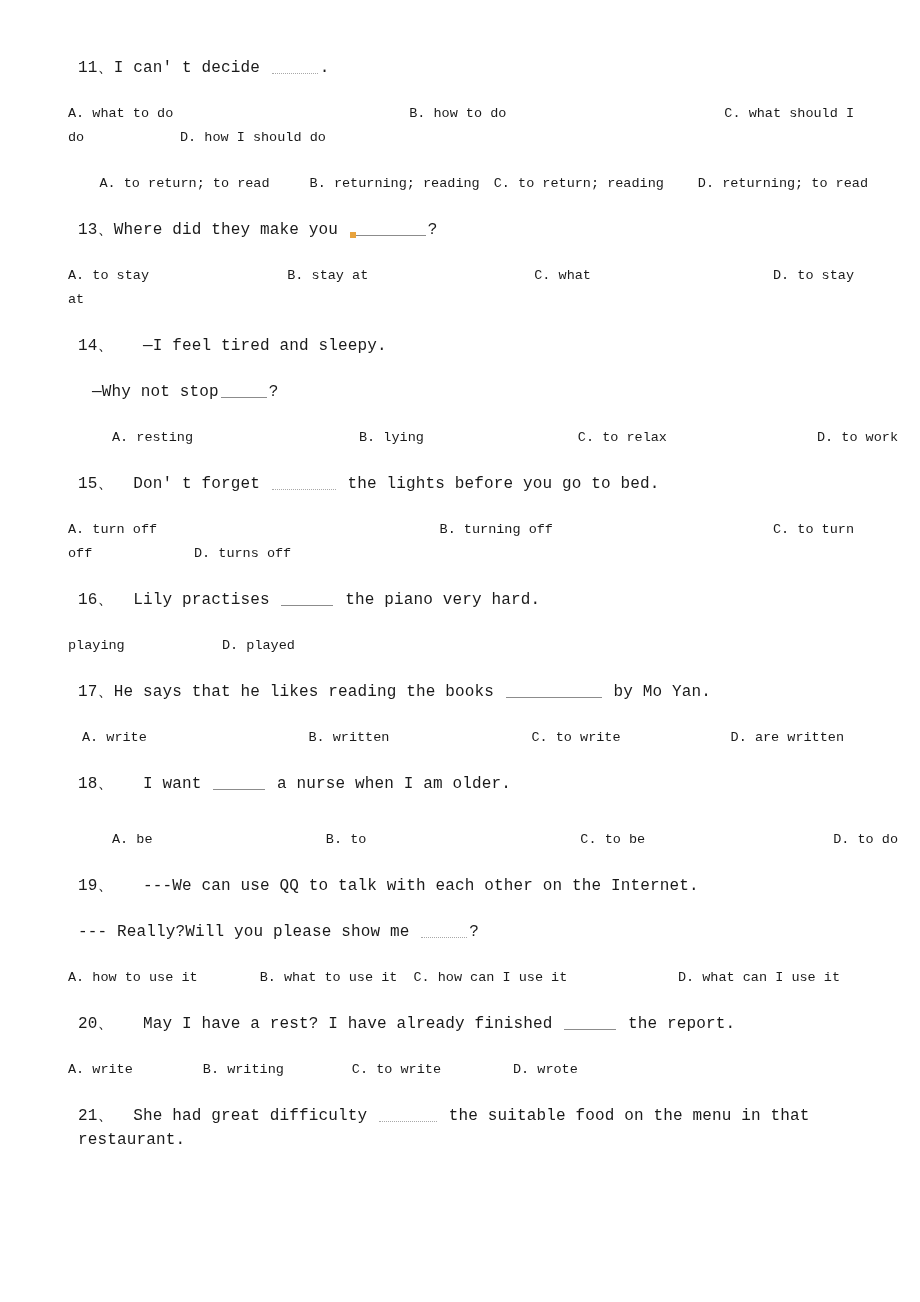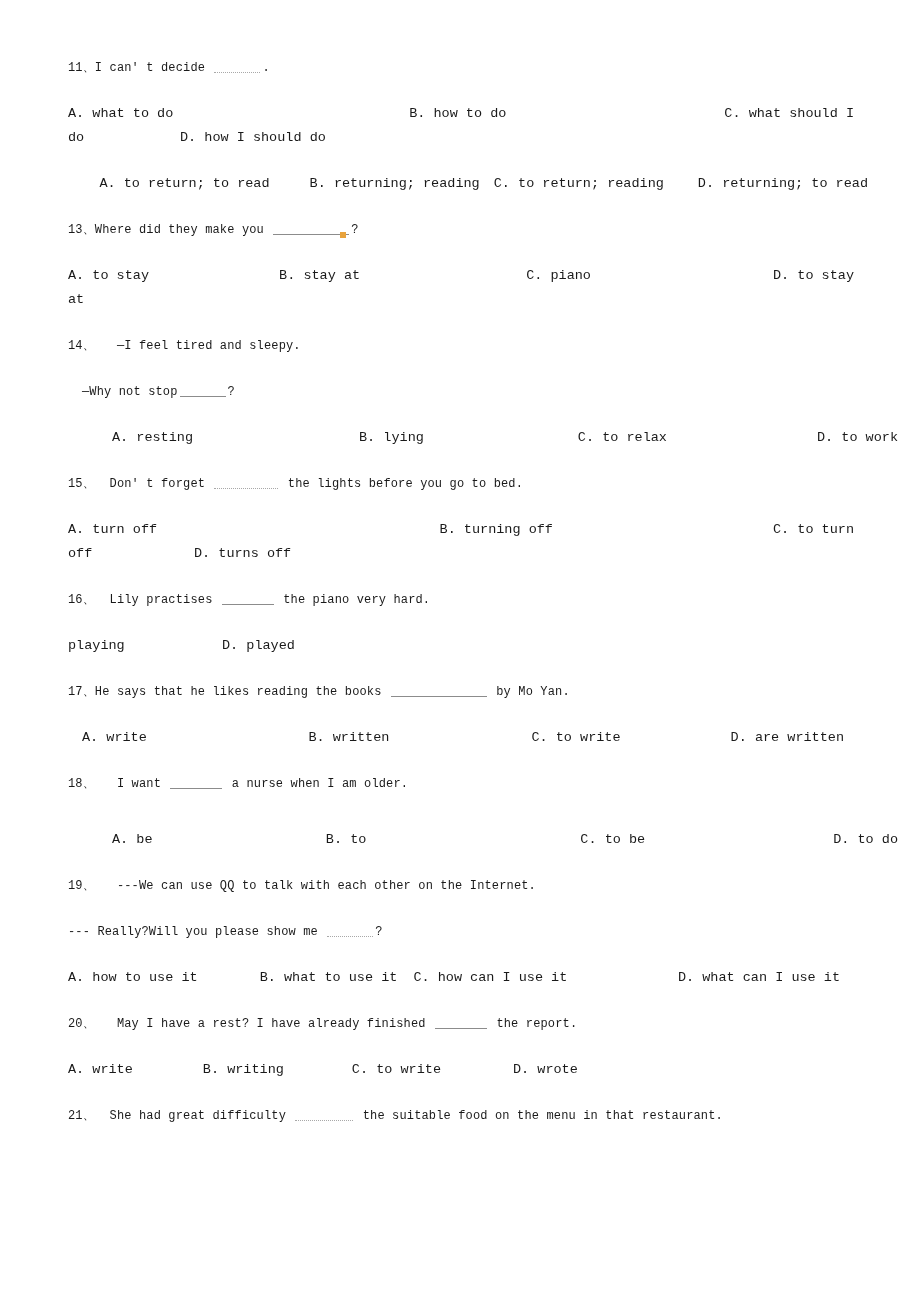--- a/index.html
+++ b/index.html
@@ -22,25 +22,25 @@
     left: 68px;
     top: 56px;
     width: 786px;
   }
 
   
   .q-block {
     margin: 0 0 22px 0;
   }
   .stem {
-    font-size: 12px;
+    font-size: 16px;
     line-height: 24px;
     letter-spacing: 0.15px;
     white-space: pre-wrap;
-    margin: 0 0 22px 0;
+    margin: 0 0 22px 10px;
   }
   .indent-1 { padding-left: 14px; justify-content: flex-end; }
   .indent-2 { padding-left: 44px; margin-top: 32px; }
 
   
   .blank {
     display: inline-block;
     border-bottom: 1px solid #9a9a9a;
     height: 13px;
     vertical-align: -2px;
@@ -110,21 +110,21 @@
         <span class="cell"><span>D.</span> <span>returning; to read</span></span>
       </div>
     </div>
 
     <div class="q-block">
       <div class="stem" style="position:relative"><span>13</span><span>、</span><span>Where did they make you </span><span class="blank solid w76"><span class="mark-orange" style="left:272px; top:14px"></span></span><span>?</span></div>
       <div class="row">
         <span class="cell"><span>A.</span> <span>to stay</span></span>
         <span class="grow"></span>
         <span class="cell" style="margin-right:166px"><span>B.</span> <span>stay at</span></span>
-        <span class="cell" style="margin-right:182px"><span>C.</span> <span>piano</span></span>
+        <span class="cell" style="margin-right:182px"><span>C.</span> <span>what</span></span>
         <span class="cell"><span>D.</span> <span>to stay</span></span>
       </div>
       <div class="row">
         <span class="cell">at</span>
       </div>
     </div>
 
     <div class="q-block">
       <div class="stem"><span>14</span><span>、</span><span>   </span><span>—I feel tired and sleepy.</span></div>
       <div class="stem indent-1"><span>—Why not stop</span><span class="blank solid w46"></span><span>?</span></div>

